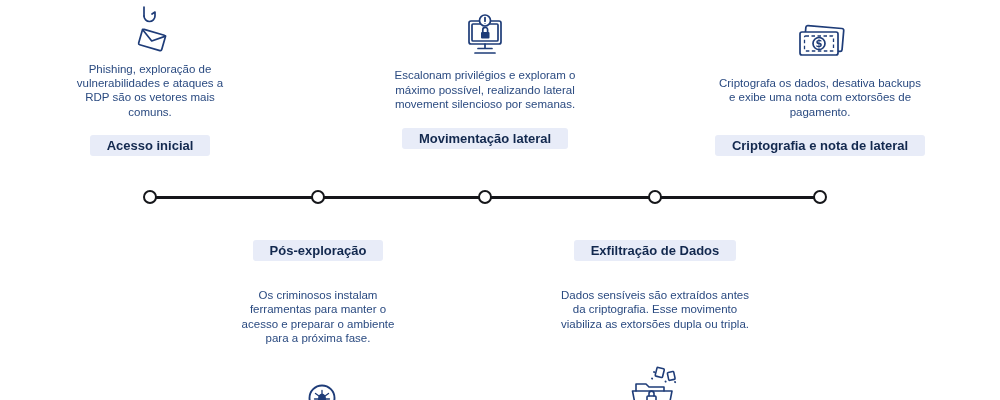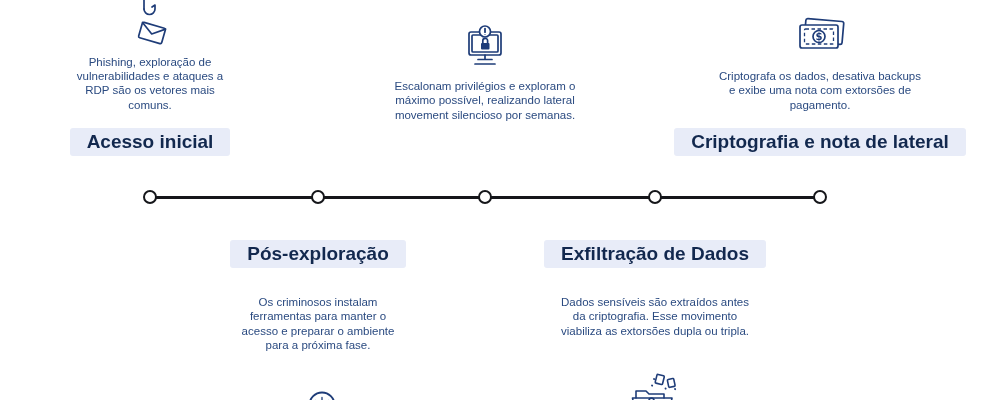--- a/index.html
+++ b/index.html
@@ -10,21 +10,21 @@
   .timeline-line { position:absolute; left:150px; top:196px; width:670px; height:2.5px; background:#15161a; border-radius:2px; }
   .node { position:absolute; top:190px; width:14px; height:14px; border:2.6px solid #15161a; background:#ffffff; border-radius:50%; }
   .node.n1{ left:143px; } .node.n2{ left:311px; } .node.n3{ left:478px; } .node.n4{ left:648px; } .node.n5{ left:813px; }
 
   .stage { position:absolute; width:210px; display:flex; flex-direction:column; align-items:center; text-align:center; }
   .stage.above { top:6px; height:150px; justify-content:flex-end; }
   .stage.below { top:240px;gap:27px; }
   .stage.s1{ left:45px; } .stage.s2{ left:213px; } .stage.s3{ left:380px;justify-content:center; } .stage.s4{ left:550px; } .stage.s5{ left:715px; }
 
   .desc { font-size:11.5px; line-height:1.25; color:#2a4a80; font-weight:500; }
-  .badge { display:inline-block; background:#e8ecf8; color:#12284e; font-weight:700; font-size:19px; padding:3px 17px; border-radius:3px; white-space:nowrap; }
+  .badge { display:inline-block; background:#e8ecf8; color:#12284e; font-weight:700; font-size:13px; padding:3px 17px; border-radius:3px; white-space:nowrap; }
 
   .stage.above .icon { margin-bottom:9px; }
   .stage.above .desc { margin-bottom:16px; }
   .stage.below .desc { margin-top:0; }
   .stage.below .icon { margin-top:7px; }
   .icon { display:flex; justify-content:center; align-items:center; }
   svg { display:block; }
 </style>
 </head>
 <body>
@@ -79,20 +79,21 @@
           <path d="M26 31 v4 M19 35.5 h14 M16 40 h20"></path>
           <rect x="22" y="19" width="8.5" height="6.5" rx="1" fill="#1e3c78" stroke="none"></rect>
           <path d="M23.8 19 v-2.3 a2.4 2.4 0 0 1 4.8 0 V19"></path>
           <circle cx="26" cy="7.5" r="5.5" fill="#ffffff"></circle>
           <path d="M26 4.6 v3.6" stroke-width="1.8"></path>
           <circle cx="26" cy="10.6" r="0.6" fill="#1e3c78" stroke="none"></circle>
         </g>
       </svg>
     </div>
     <p class="desc" style="max-width:192px">Escalonam privilégios e exploram o máximo possível, realizando lateral movement silencioso por semanas.</p>
+    <span class="badge">Movimentação lateral</span>
   </div>
 
   <div class="stage below s4">
     <span class="badge">Exfiltração de Dados</span>
     <p class="desc" style="max-width:188px">Dados sensíveis são extraídos antes da criptografia. Esse movimento viabiliza as extorsões dupla ou tripla.</p>
     <div class="icon">
       <svg width="52" height="54" viewBox="0 0 52 54">
         <g fill="none" stroke="#1e3c78" stroke-width="1.6" stroke-linecap="round" stroke-linejoin="round">
           <rect x="27" y="3" width="7.5" height="9" rx="1" transform="rotate(14 31 7.5)"></rect>
           <rect x="39" y="7" width="6.5" height="8" rx="1" transform="rotate(-12 42 11)"></rect>

